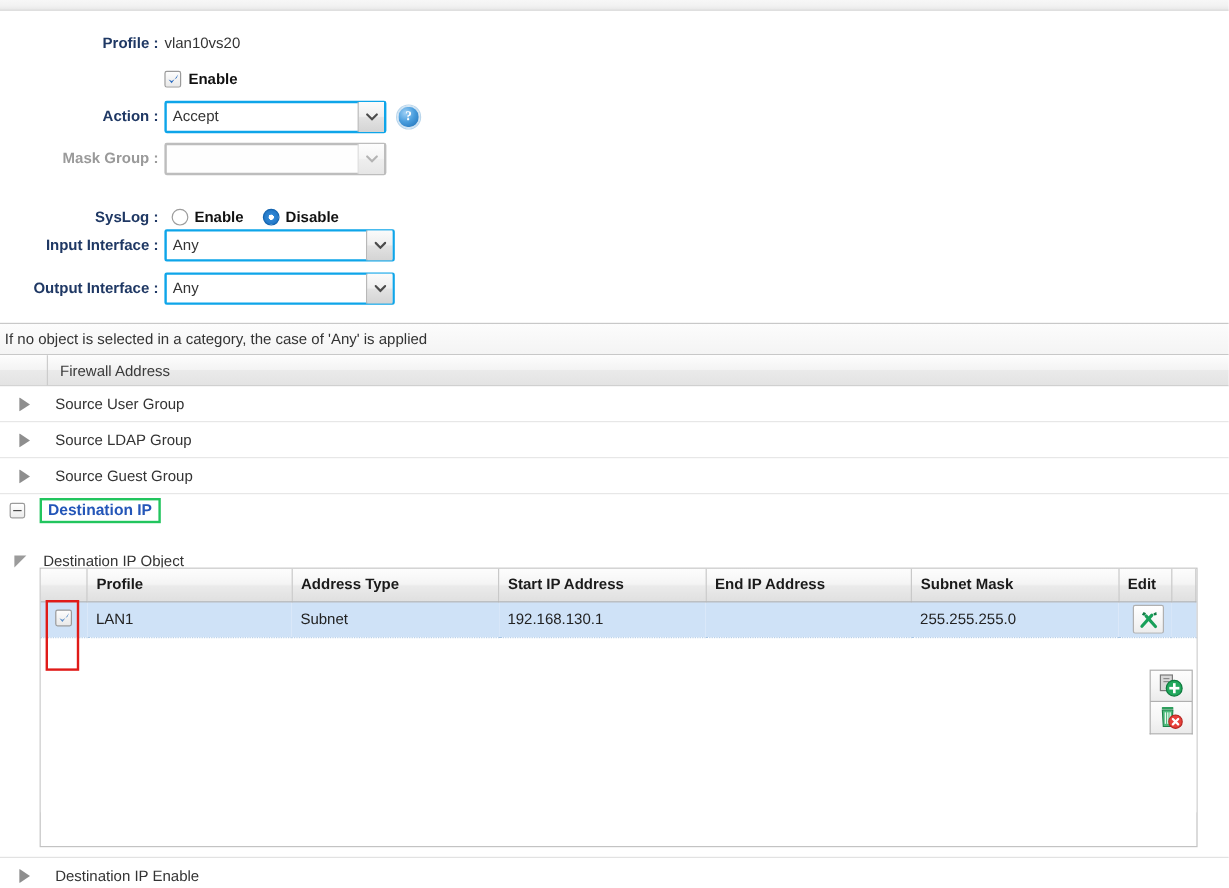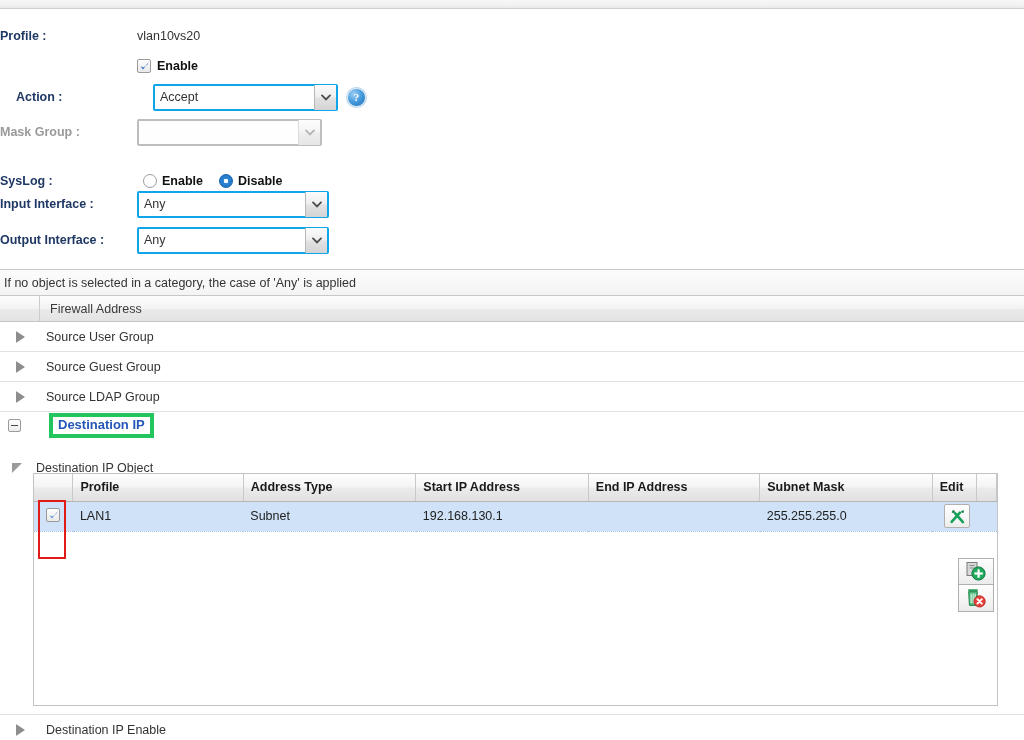--- a/index.html
+++ b/index.html
@@ -38,20 +38,21 @@
   .form-row {
     position: absolute;
     left: 0;
     width: 520px;
     height: 30px;
     display: flex;
     align-items: center;
   }
   .form-label {
     width: 137px;
+    text-align: right;
     padding-right: 5px;
     font-weight: bold;
     font-size: 12.5px;
     color: #1f3864;
     white-space: nowrap;
     box-sizing: border-box;
   }
   .form-label.disabled {
     color: #9a9a9a;
   }
@@ -252,23 +253,23 @@
     align-items: center;
     justify-content: center;
     margin-left: 8px;
     flex: none;
   }
   .expander .bar {
     width: 7px; height: 1px;
     background: #4a4a4a;
   }
   .node-highlight {
-    border: 4px solid #22c55e;
+    border: 2px solid #22c55e;
     padding: 1px 5px 2px 5px;
-    margin-left: 28px;
+    margin-left: 12px;
     display: inline-block;
     line-height: 14px;
   }
   .node-highlight .ntext {
     font-weight: bold;
     font-size: 13px;
     color: #2456b8;
   }
 
   
@@ -407,21 +408,21 @@
     <div style="display:flex;align-items:center;">
       <span class="chk">
         <svg width="11" height="11" viewBox="0 0 11 11" aria-hidden="true">
           <path d="M1.5 5.2 L4 8.4 L9.6 0.9 L8.2 4.0 L4.1 6.4 Z" fill="#2b6bbf"></path>
         </svg>
       </span>
       <span class="chk-label">Enable</span>
     </div>
   </div>
 
-  <div class="form-row" style="top:73px;margin-left:16px;">
+  <div class="form-row" style="top:73px;">
     <div class="form-label">Action :</div>
     <div class="select-box" style="width:185px;">
       <span class="sel-text">Accept</span>
       <span class="select-arrow">
         <svg width="10" height="7" viewBox="0 0 10 7">
             <path d="M1 1.4 L5 5.4 L9 1.4" stroke="#4c4c4c" stroke-width="1.8" fill="none" stroke-linecap="round"></path>
           </svg>
       </span>
     </div>
     <div class="help-icon">?</div>
@@ -488,28 +489,28 @@
     <span class="twisty">
         <span class="arrow-right"></span>
       </span>
     <span class="tlabel">Source User Group</span>
   </div>
 
   <div class="tree-row">
     <span class="twisty">
         <span class="arrow-right"></span>
       </span>
-    <span class="tlabel">Source Guest Group</span>
+    <span class="tlabel">Source LDAP Group</span>
   </div>
 
   <div class="tree-row">
     <span class="twisty">
         <span class="arrow-right"></span>
       </span>
-    <span class="tlabel">Source LDAP Group</span>
+    <span class="tlabel">Source Guest Group</span>
   </div>
 
   <div class="tree-row expanded">
     <span class="expander">
         <span class="bar"></span>
       </span>
     <span class="node-highlight">
       <span class="ntext">Destination IP</span>
     </span>
   </div>

